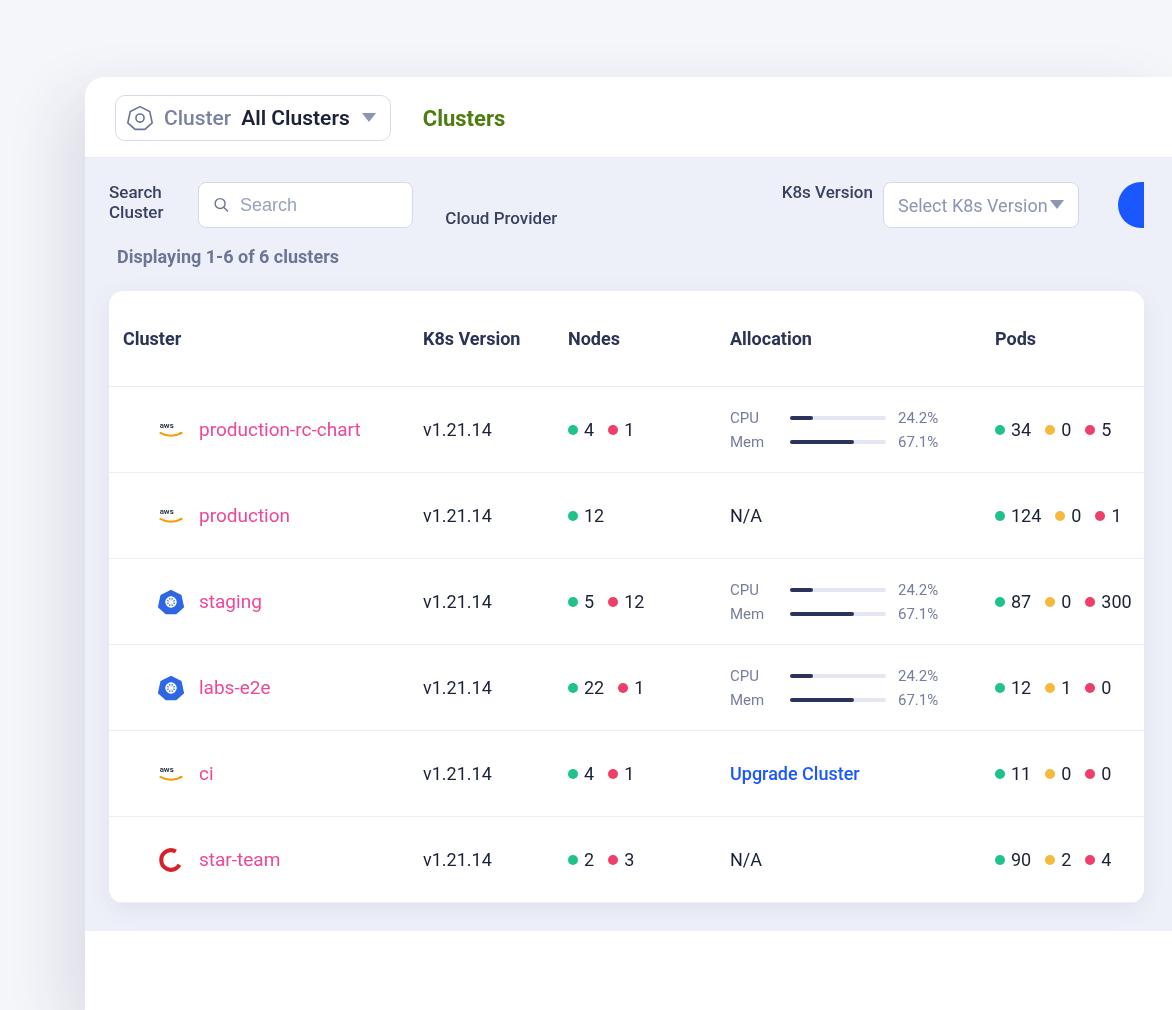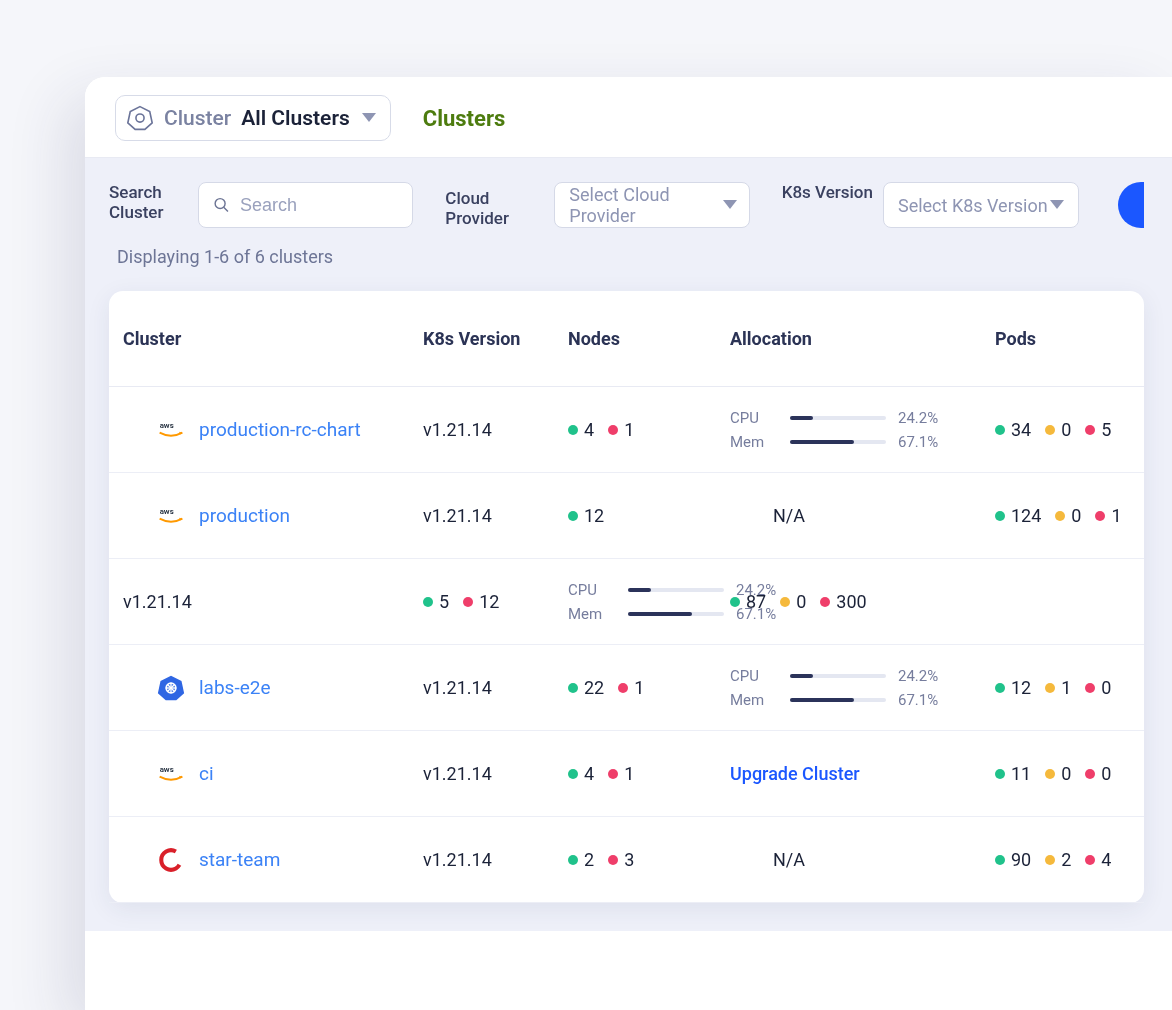--- a/index.html
+++ b/index.html
@@ -124,21 +124,21 @@
       background: #1b57ff;
       border-radius: 24px 0 0 24px;
       flex: 0 0 auto;
       margin-left: auto;
     }
 
     .results-summary {
       padding: 18px 6px 20px 8px;
       font-size: 18px;
       color: #6d7596;
-      font-weight: 400;
+      font-weight: 700;
     }
 
     .table-card {
       margin: 4px 0 0 0;
       background: #fff;
       border-radius: 14px;
       box-shadow: 0 6px 24px rgba(40,45,90,0.08);
       padding: 0 0 0 0;
     }
     .thead, .trow {
@@ -162,21 +162,21 @@
       font-size: 18px;
       color: #1b2238;
     }
     .cluster-cell {
       display: flex;
       align-items: center;
       gap: 14px;
       margin-left: 34px;
     }
     .prov-icon { width: 28px; height: 28px; display: inline-flex; align-items: center; justify-content: center; }
-    .cluster-name { font-size: 19px; color: #3b82f6; }
+    .cluster-name { font-size: 19px; color: #ec4899; }
 
     .nodes-cell, .pods-cell {
       display: flex;
       align-items: center;
       gap: 14px;
       font-size: 18px;
     }
     .dot {
       display: inline-block;
       width: 10px; height: 10px;
@@ -207,21 +207,21 @@
       background: #e4e7f1;
       border-radius: 3px;
       position: relative;
     }
     .bar .fill {
       position: absolute;
       left: 0; top: 0; bottom: 0;
       background: #2b335a;
       border-radius: 3px;
     }
-    .alloc-na { color: #1b2238; font-size: 18px; margin-left: 43px; }
+    .alloc-na { color: #1b2238; font-size: 18px; }
     .upgrade-link { color: #1b57ff; font-weight: 500; font-size: 18px; }
   </style>
 </head>
 <body>
 
 <div class="window">
   <div class="topbar">
     <div class="cluster-selector">
       <span class="prov-icon">
         <svg class="k8s-icon" viewBox="0 0 32 32">
@@ -243,24 +243,20 @@
         <div class="input">
           <svg class="search-icon" viewBox="0 0 24 24">
               <circle cx="10" cy="10" r="7" fill="none" stroke="currentColor" stroke-width="2"></circle>
               <line x1="15" y1="15" x2="21" y2="21" stroke="currentColor" stroke-width="2"></line>
             </svg>
           <input type="text" placeholder="Search" style="">
         </div>
       </div>
       <div class="filter">
         <div class="filter-label">Cloud Provider</div>
-        <div class="select">
-          <span class="sel-text">Select Cloud Provider</span>
-          <span class="chev-down"></span>
-        </div>
       </div>
       <div class="filter">
         <div class="filter-label">K8s Version</div>
         <div class="select">
           <span class="sel-text">Select K8s Version</span>
           <span class="chev-down"></span>
         </div>
       </div>
       <div class="round-btn"></div>
     </div>
@@ -330,61 +326,76 @@
               <span class="stat"><span class="dot green"></span>12</span>
             </div>
             <div><span class="alloc-na">N/A</span></div>
             <div class="pods-cell">
               <span class="stat"><span class="dot green"></span>124</span>
               <span class="stat"><span class="dot yellow"></span>0</span>
               <span class="stat"><span class="dot red"></span>1</span>
             </div>
           </div>
           <div class="trow">
-            <div>v1.21.14</div>
-            <div class="nodes-cell">
-              <span class="stat"><span class="dot green"></span>5</span>
-              <span class="stat"><span class="dot red"></span>12</span>
-            </div>
-            <div class="alloc">
-              <div class="alloc-row">
-                <span>CPU</span>
-                <span class="bar">
-                  <span class="fill" style="width:24.2%"></span>
-                </span>
-                <span>24.2%</span>
-              </div>
-              <div class="alloc-row">
-                <span>Mem</span>
-                <span class="bar">
-                  <span class="fill" style="width:67.1%"></span>
-                </span>
-                <span>67.1%</span>
-              </div>
-            </div>
-            <div class="pods-cell">
-              <span class="stat"><span class="dot green"></span>87</span>
-              <span class="stat"><span class="dot yellow"></span>0</span>
-              <span class="stat"><span class="dot red"></span>300</span>
-            </div>
-          </div>
-          <div class="trow">
             <div class="cluster-cell">
               <span class="prov-icon">
                 <svg viewBox="0 0 32 32" width="28" height="28">
                   <polygon points="16,2 28,8 31,22 22,30 10,30 1,22 4,8" fill="#2f66e3"></polygon>
                   <circle cx="16" cy="16" r="5.5" fill="none" stroke="#fff" stroke-width="2"></circle>
                   <g stroke="#fff" stroke-width="1.6">
                     <line x1="16" y1="10" x2="16" y2="22"></line>
                     <line x1="10" y1="16" x2="22" y2="16"></line>
                     <line x1="12" y1="12" x2="20" y2="20"></line>
                     <line x1="20" y1="12" x2="12" y2="20"></line>
                   </g>
                 </svg>
               </span>
+              <span class="cluster-name">staging</span>
+            </div>
+            <div>v1.21.14</div>
+            <div class="nodes-cell">
+              <span class="stat"><span class="dot green"></span>5</span>
+              <span class="stat"><span class="dot red"></span>12</span>
+            </div>
+            <div class="alloc">
+              <div class="alloc-row">
+                <span>CPU</span>
+                <span class="bar">
+                  <span class="fill" style="width:24.2%"></span>
+                </span>
+                <span>24.2%</span>
+              </div>
+              <div class="alloc-row">
+                <span>Mem</span>
+                <span class="bar">
+                  <span class="fill" style="width:67.1%"></span>
+                </span>
+                <span>67.1%</span>
+              </div>
+            </div>
+            <div class="pods-cell">
+              <span class="stat"><span class="dot green"></span>87</span>
+              <span class="stat"><span class="dot yellow"></span>0</span>
+              <span class="stat"><span class="dot red"></span>300</span>
+            </div>
+          </div>
+          <div class="trow">
+            <div class="cluster-cell">
+              <span class="prov-icon">
+                <svg viewBox="0 0 32 32" width="28" height="28">
+                  <polygon points="16,2 28,8 31,22 22,30 10,30 1,22 4,8" fill="#2f66e3"></polygon>
+                  <circle cx="16" cy="16" r="5.5" fill="none" stroke="#fff" stroke-width="2"></circle>
+                  <g stroke="#fff" stroke-width="1.6">
+                    <line x1="16" y1="10" x2="16" y2="22"></line>
+                    <line x1="10" y1="16" x2="22" y2="16"></line>
+                    <line x1="12" y1="12" x2="20" y2="20"></line>
+                    <line x1="20" y1="12" x2="12" y2="20"></line>
+                  </g>
+                </svg>
+              </span>
               <span class="cluster-name">labs-e2e</span>
             </div>
             <div>v1.21.14</div>
             <div class="nodes-cell">
               <span class="stat"><span class="dot green"></span>22</span>
               <span class="stat"><span class="dot red"></span>1</span>
             </div>
             <div class="alloc">
               <div class="alloc-row">
                 <span>CPU</span>

